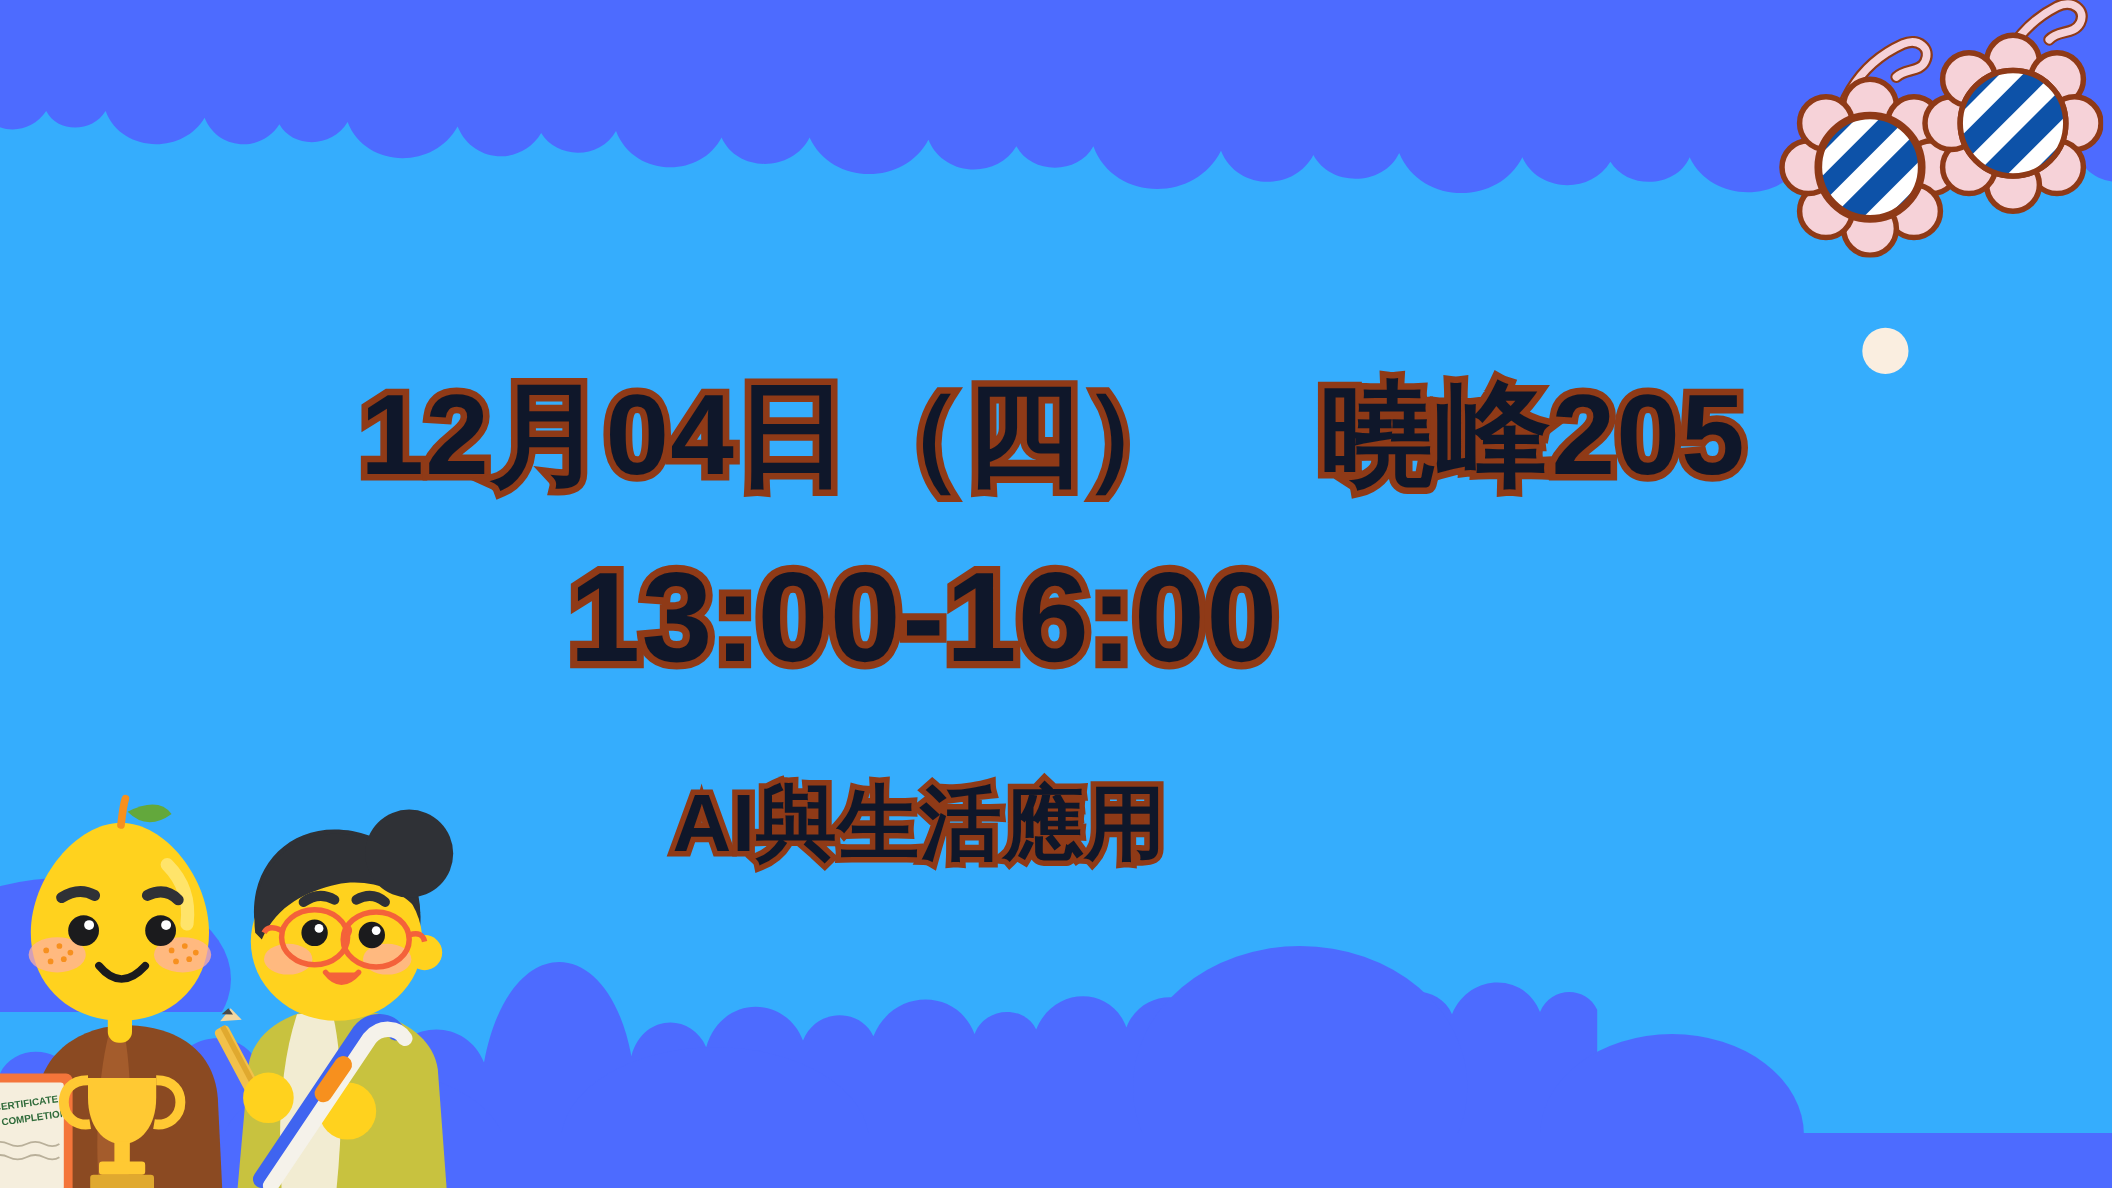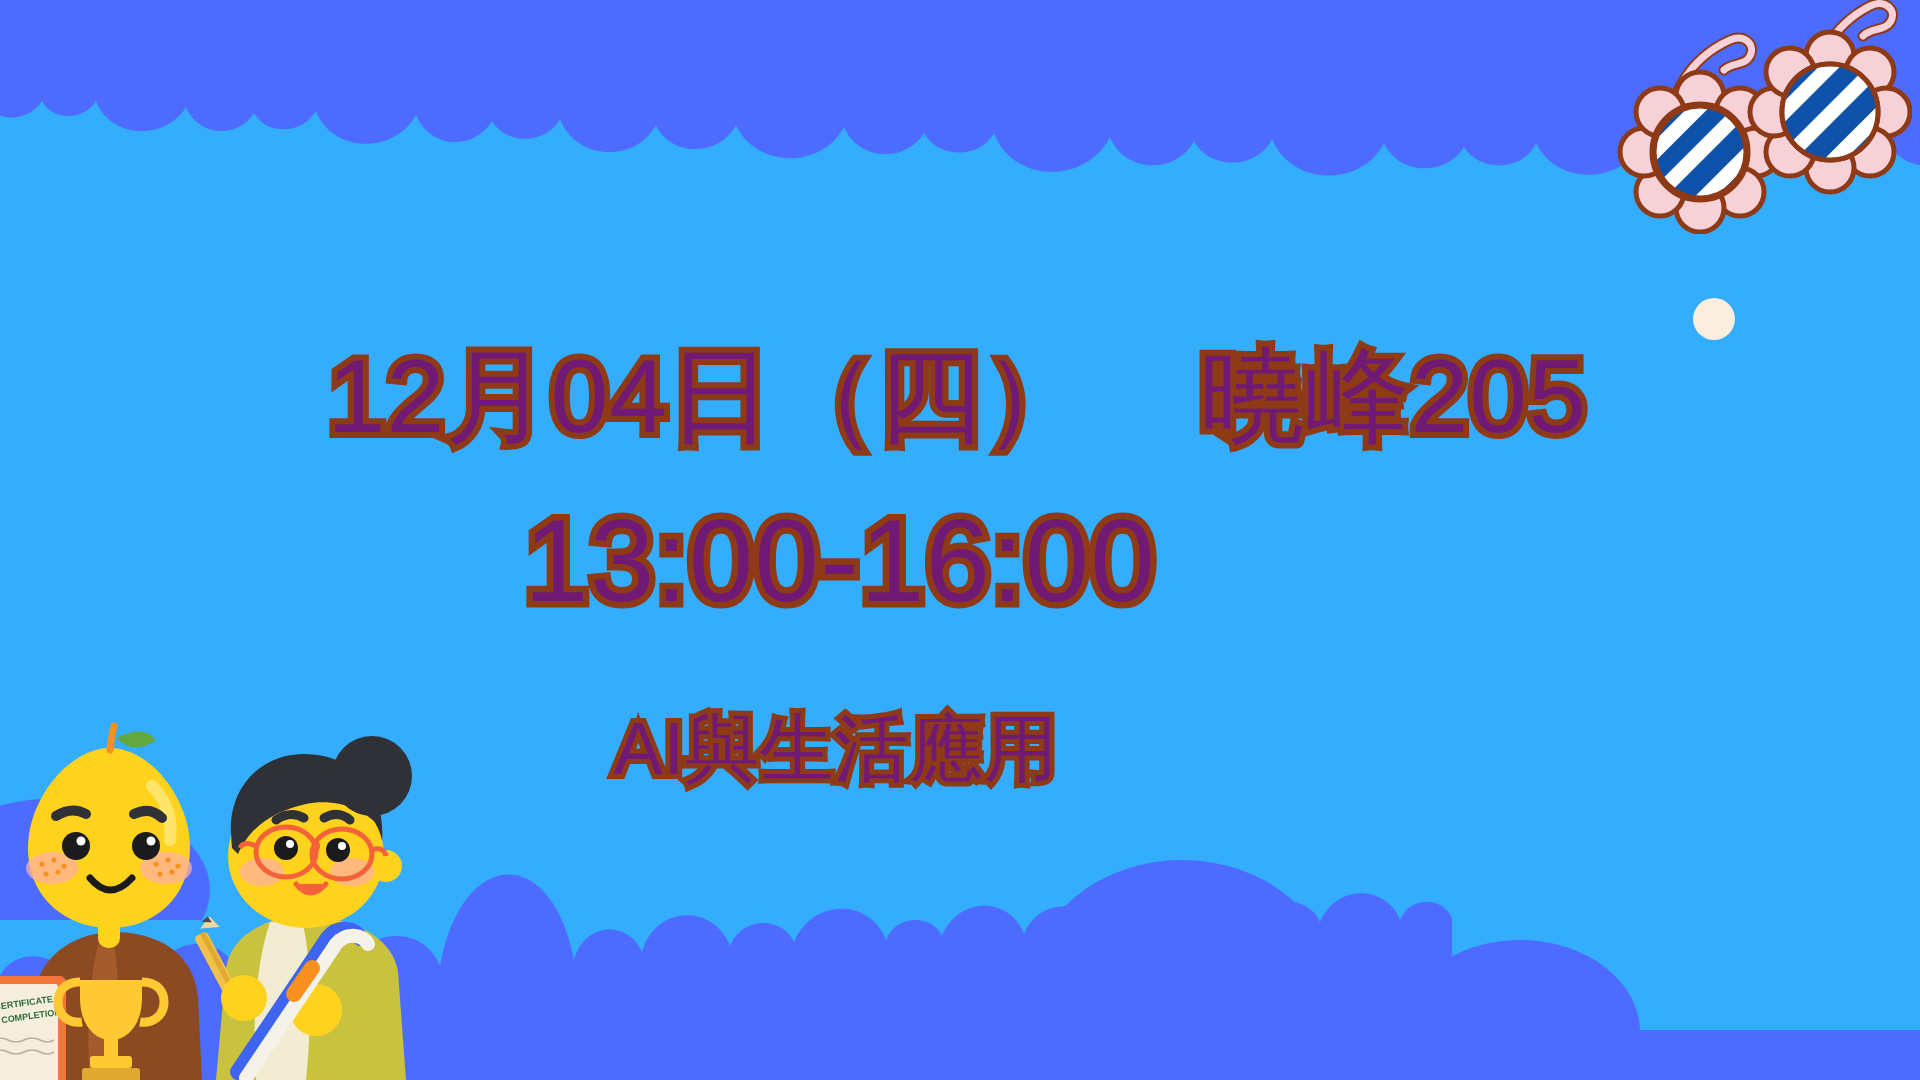--- a/index.html
+++ b/index.html
@@ -29,22 +29,22 @@
   .cloud-band svg { display: block; width: 100%; height: 100%; }
 
   
   .text-layer {
     position: absolute;
     left: 0; top: 0;
     width: 1920px; height: 1080px;
   }
 
   .outlined {
-    color: #701a75;
-    font-weight: 400;
+    color: #0f172a;
+    font-weight: 700;
     letter-spacing: 0.01em;
     white-space: pre;
     -webkit-text-stroke: 13px #8f3a17;
     paint-order: stroke fill;
     text-shadow:
       0 0 0 #8f3a17;
   }
 
   .headline {
     position: absolute;

